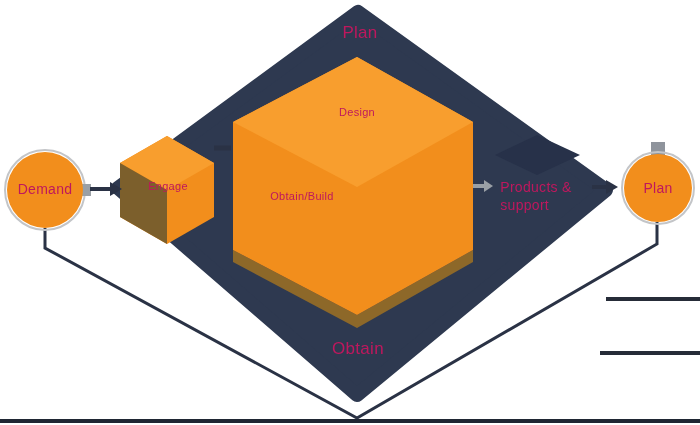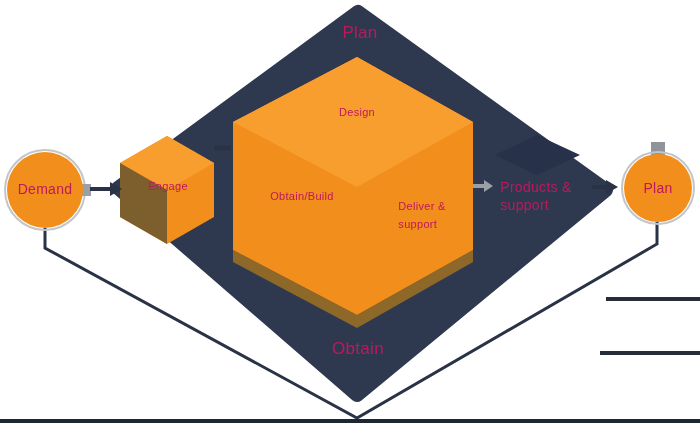--- a/index.html
+++ b/index.html
@@ -77,24 +77,20 @@
   <div class="lbl lbl-17" style="left:360px;top:33px;">Plan</div>
 
   <div class="lbl lbl-17" style="left:358px;top:349px;">Obtain</div>
 
   <div class="lbl lbl-16" style="left:357px;top:112px;">
     <div>Design</div>
   </div>
 
   <div class="lbl lbl-16" style="left:302px;top:196px;">Obtain/Build</div>
 
-  <div class="lbl lbl-16" style="left:422px;top:215px;">
-    <div>Deliver &amp;</div>
-    <div>support</div>
-  </div>
 
   <div class="lbl lbl-16" style="left:168px;top:186px;">Engage</div>
 
   <div class="lbl lbl-15" style="left:45px;top:189px;">Demand</div>
 
   <div class="lbl lbl-15" style="left:536px;top:196px;">
     <div>Products &amp;</div>
     <div>support</div>
   </div>
 

